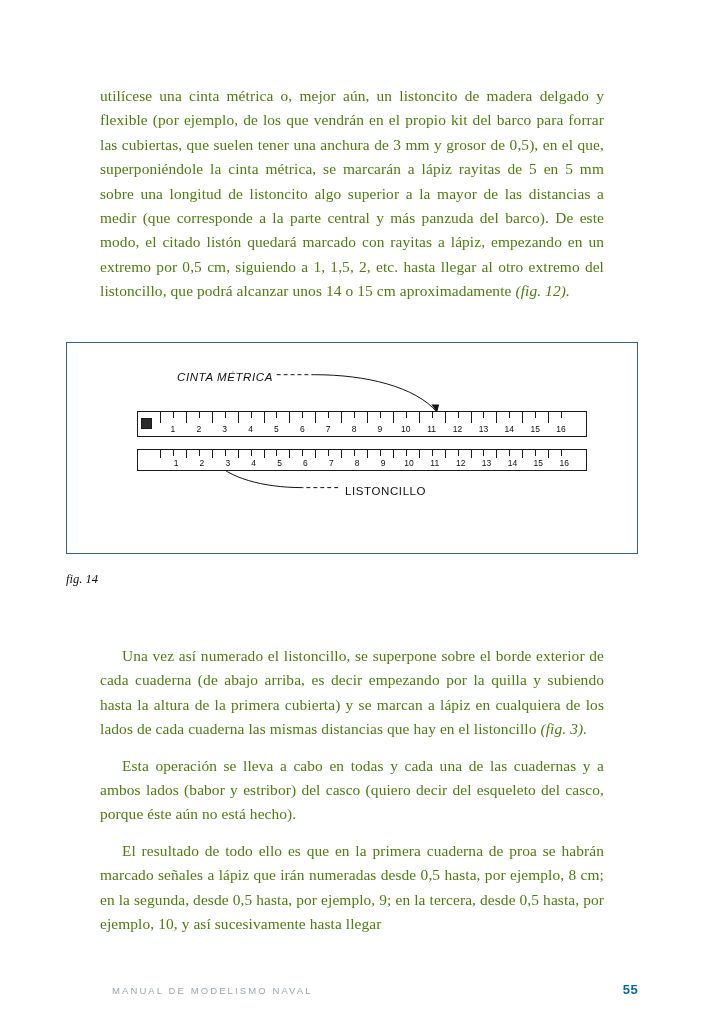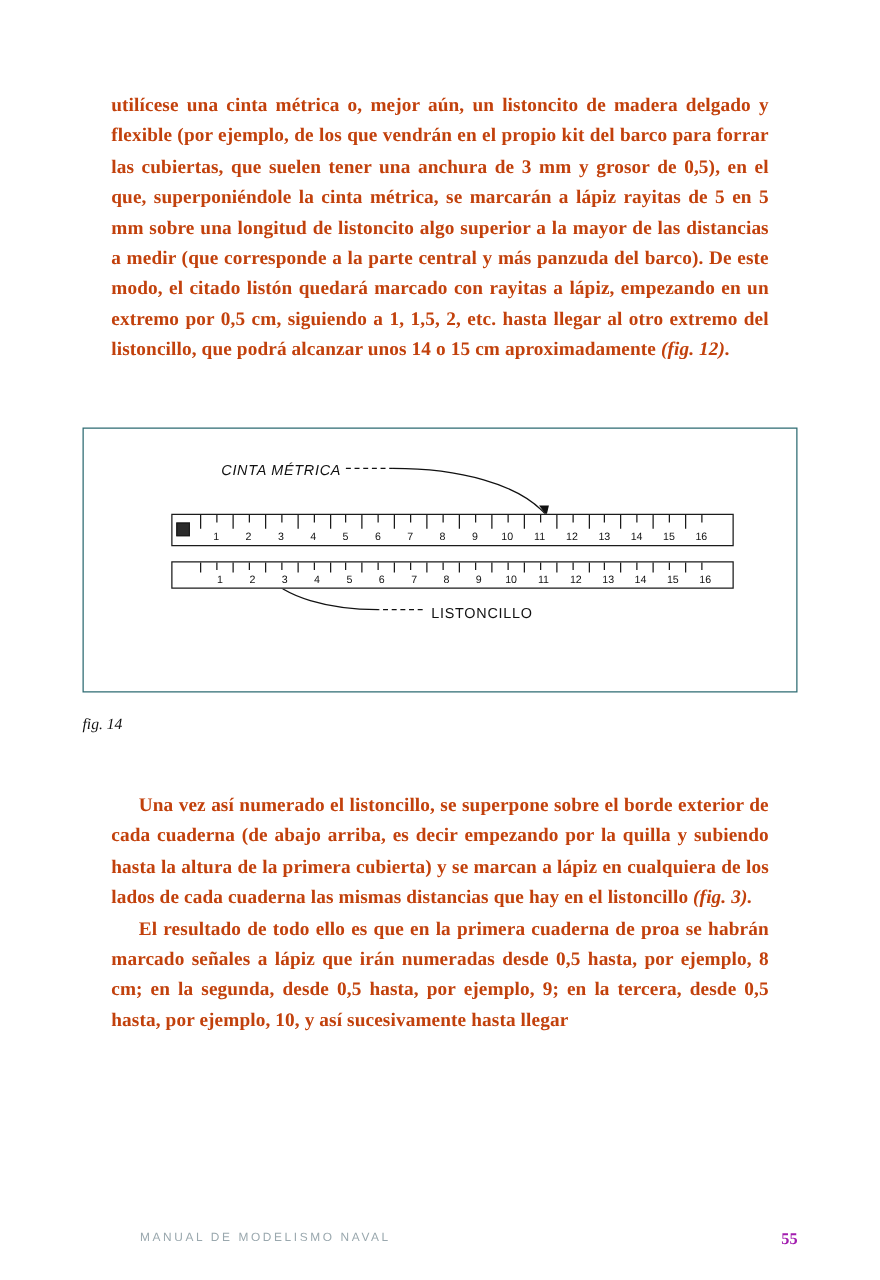--- a/index.html
+++ b/index.html
@@ -20,27 +20,26 @@
     left: 0; top: 0;
     width: 704px;
     height: 1024px;
   }
   .text-col {
     position: absolute;
     left: 88px;
     width: 528px;
   }
   p.body-text {
-    margin: 1px;
+    margin: 12px;
     font-size: 15.4px;
     line-height: 24.4px;
     text-align: justify;
-    color: #c2410c;
+    color: #4d7c0f;
     letter-spacing: 0.1px;
-    font-weight: bold;
   }
   p.body-text.indent {
     text-indent: 22px;
   }
   .para-top {
     top: 72px;
   }
   .italic { font-style: italic; }
 
   
@@ -135,24 +134,24 @@
     top: 0;
     font-family: "Liberation Sans", sans-serif;
     font-size: 9.5px;
     letter-spacing: 2.1px;
     color: #9aa8ae;
   }
   .footer-page {
     position: absolute;
     right: 66px;
     top: -2px;
-    font-family: Liberation Serif, serif;
+    font-family: Liberation Mono, monospace;
     font-size: 13px;
     font-weight: bold;
-    color: #a21caf;
+    color: #0369a1;
   }
   svg.fig-svg {
     position: absolute;
     left: 0; top: 0;
     width: 100%;
     height: 100%;
     overflow: visible;
   }
 </style>
 </head>
@@ -278,20 +277,21 @@
         <div class="tick" style="left: 410.125px;"></div>
         <div class="tick" style="left: 423.062px; height: 6px;"></div>
         <div class="num" style="left: 426.168px;">16</div>
       </div>
   </div>
 
   <div class="fig-caption">fig. 14</div>
 
   <div class="text-col" style="top: 632px;">
     <p class="body-text indent"><span>Una vez así numerado el listoncillo, se superpone sobre el borde exterior de cada cuaderna (de abajo arriba, es decir empezando por la quilla y subiendo hasta la altura de la primera cubierta) y se marcan a lápiz en cualquiera de los lados de cada cuaderna las mismas distancias que hay en el listoncillo </span><span class="italic">(fig. 3).</span></p>
+    <p class="body-text indent">Esta operación se lleva a cabo en todas y cada una de las cuadernas y a ambos lados (babor y estribor) del casco (quiero decir del esqueleto del casco, porque éste aún no está hecho).</p>
     <p class="body-text indent">El resultado de todo ello es que en la primera cuaderna de proa se habrán marcado señales a lápiz que irán numeradas desde 0,5 hasta, por ejemplo, 8 cm; en la segunda, desde 0,5 hasta, por ejemplo, 9; en la tercera, desde 0,5 hasta, por ejemplo, 10, y así sucesivamente hasta llegar</p>
   </div>
 
   <div class="footer">
     <div class="footer-title">MANUAL DE MODELISMO NAVAL</div>
     <div class="footer-page">55</div>
   </div>
 
 </div>
 

